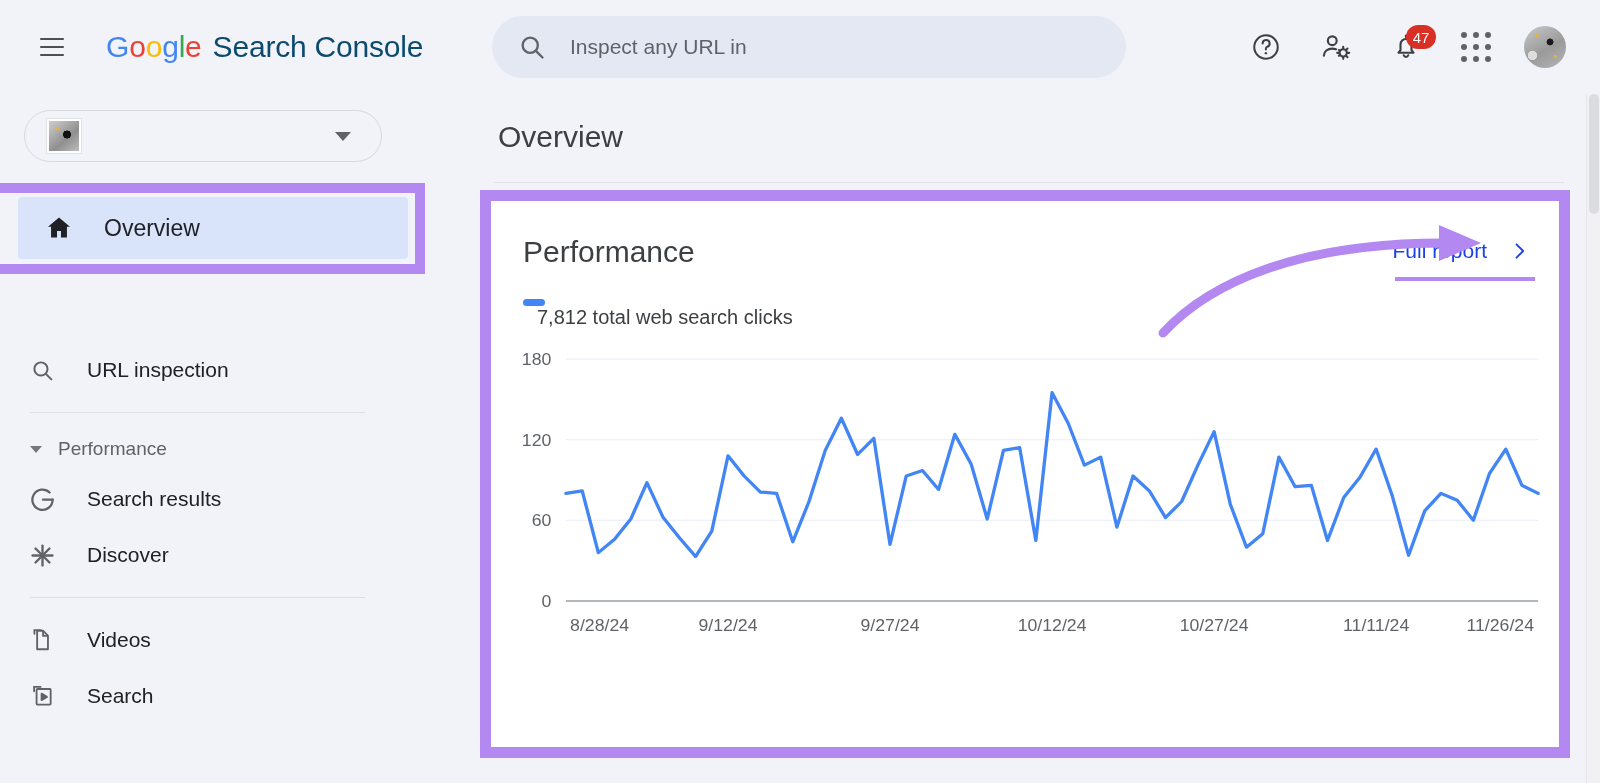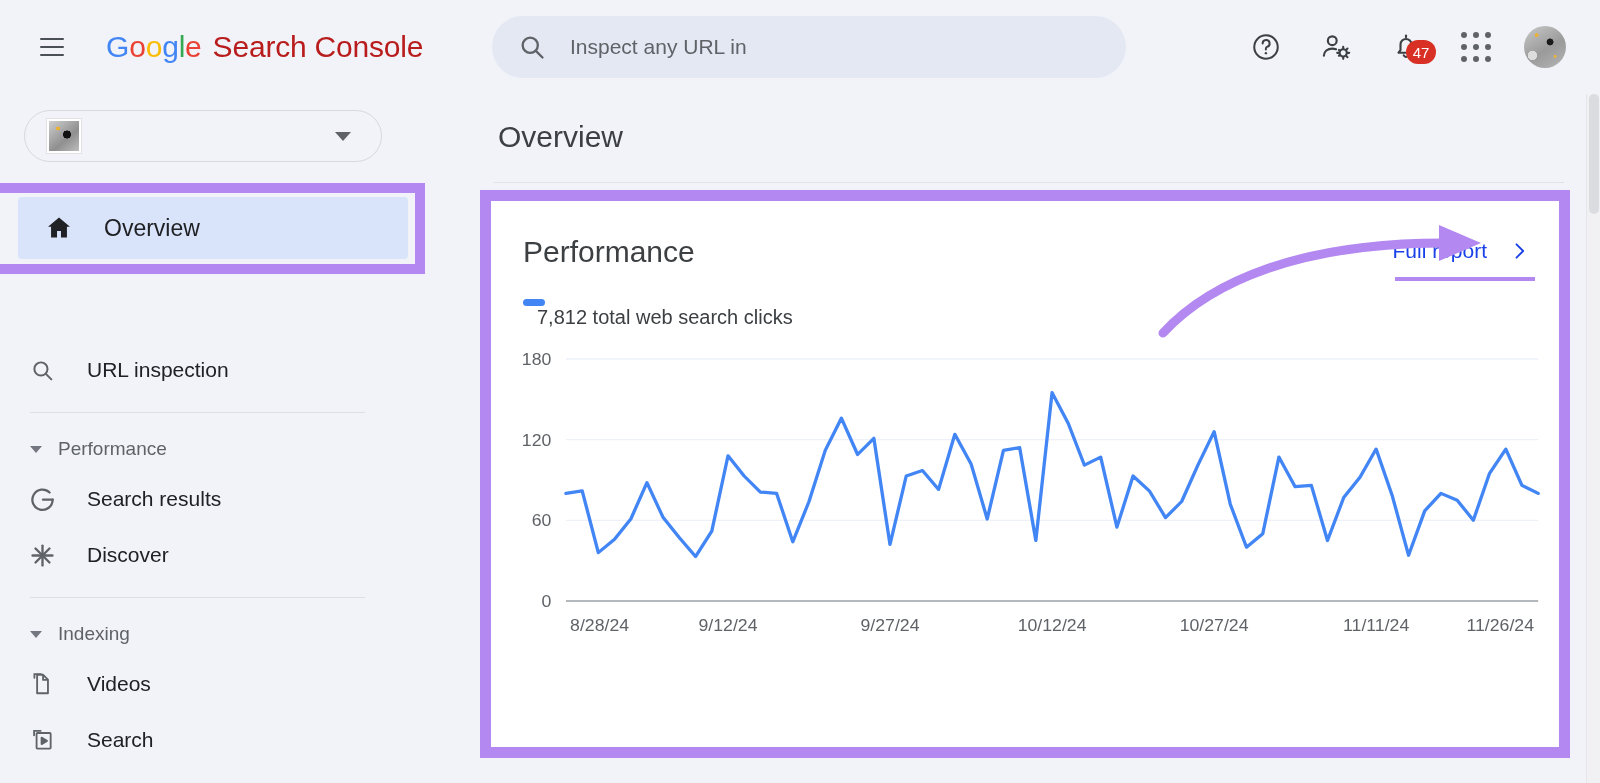--- a/index.html
+++ b/index.html
@@ -26,21 +26,21 @@
 
   .brand {
     margin-left: 42px;
     font-size: 30px; letter-spacing: -0.2px;
     white-space: nowrap; line-height: 1;
     display: flex; align-items: baseline;
   }
   .g-logo { font-weight: 400; }
   .g-logo .b { color:#4285F4; } .g-logo .r { color:#EA4335; }
   .g-logo .y { color:#FBBC05; } .g-logo .g { color:#34A853; }
-  .brand-title { color:#b91c1c; margin-left: 11px; }
+  .brand-title { color:#0c4a6e; margin-left: 11px; }
 
   .searchbar {
     position: absolute; left: 492px; top: 16px;
     width: 634px; height: 62px;
     background: #e3e8f3; border-radius: 31px;
     display: flex; align-items: center; cursor: text;
   }
   .searchbar .sicon { margin-left: 26px; display:flex; }
   .searchbar .sph {
     margin-left: 24px; color:#5f6368; font-size: 21px;
@@ -55,21 +55,20 @@
     width: 48px; height: 48px; border-radius: 50%;
     display: flex; align-items: center; justify-content: center;
     position: relative; cursor: pointer; margin-left: 22px;
   }
   .badge {
     position: absolute; top: 2px; left: 24px;
     min-width: 30px; height: 24px; padding: 12px 5px;
     background: #d93025; color:#fff; font-size: 15px;
     border-radius: 12px; display:flex; align-items:center; justify-content:center;
     font-family: "Liberation Sans", sans-serif;
-    margin-top: 15px;
   }
   .apps-grid { display:grid; grid-template-columns: repeat(3,6px); grid-gap:6px; }
   .apps-grid i { width:6px; height:6px; background:#5f6368; border-radius:50%; display:block; }
   .avatar {
     width: 42px; height: 42px; border-radius: 50%;
     background:
       radial-gradient(circle at 62% 38%, #1a1a1a 0 9%, transparent 10%),
       radial-gradient(circle at 30% 22%, #e8b23a 0 4%, transparent 5%),
       radial-gradient(circle at 74% 72%, #e8b23a 0 3%, transparent 4%),
       radial-gradient(circle at 20% 70%, #ddd 0 10%, transparent 11%),
@@ -324,24 +323,20 @@
         <line x1="3.2" y1="12" x2="20.8" y2="12"></line>
         <line x1="5.8" y1="5.8" x2="18.2" y2="18.2"></line>
         <line x1="18.2" y1="5.8" x2="5.8" y2="18.2"></line>
       </svg>
     </span>
     <span class="ni-label">Discover</span>
   </div>
 
   <div class="nav-divider"></div>
 
-  <div class="section-head">
-    <span class="tri"></span>
-    <span class="sh-label">Indexing</span>
-  </div>
 
   <div class="nav-item">
     <span class="ni-icon">
       <svg width="26" height="26" viewBox="0 0 24 24" fill="none" stroke="#5f6368" stroke-width="1.7">
         <path d="M7.5 3.5h5.6l4.4 4.4v12.6H7.5z" stroke-linejoin="round"></path>
         <path d="M13 3.6v4.6h4.4" stroke-linejoin="round"></path>
         <path d="M5 6.2V2.9h6" stroke-linecap="round"></path>
       </svg>
     </span>
     <span class="ni-label">Videos</span>

